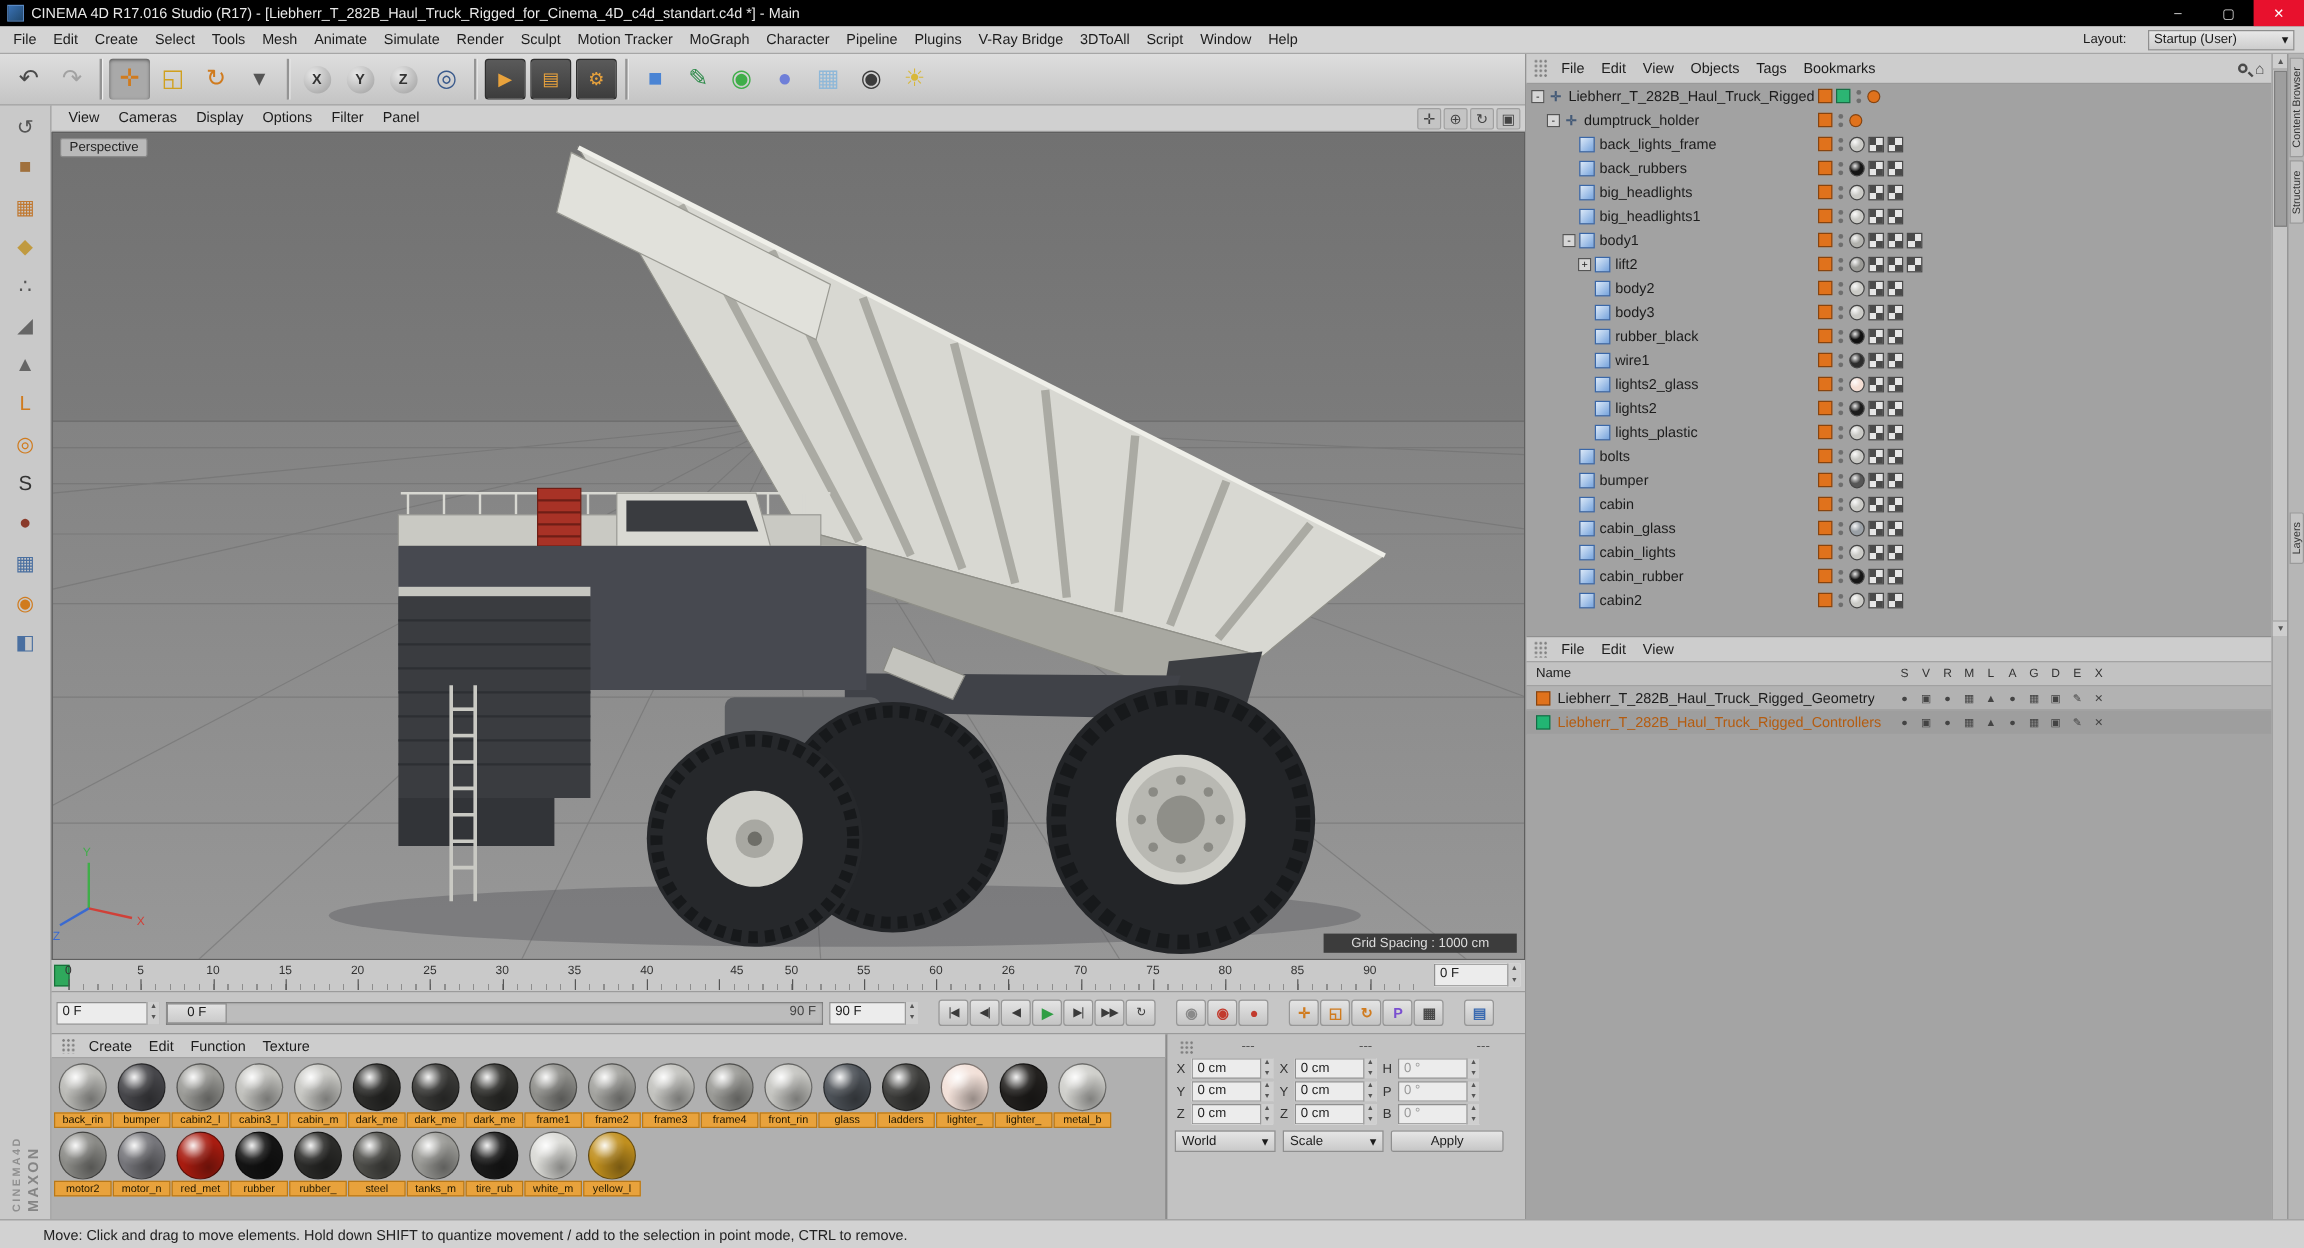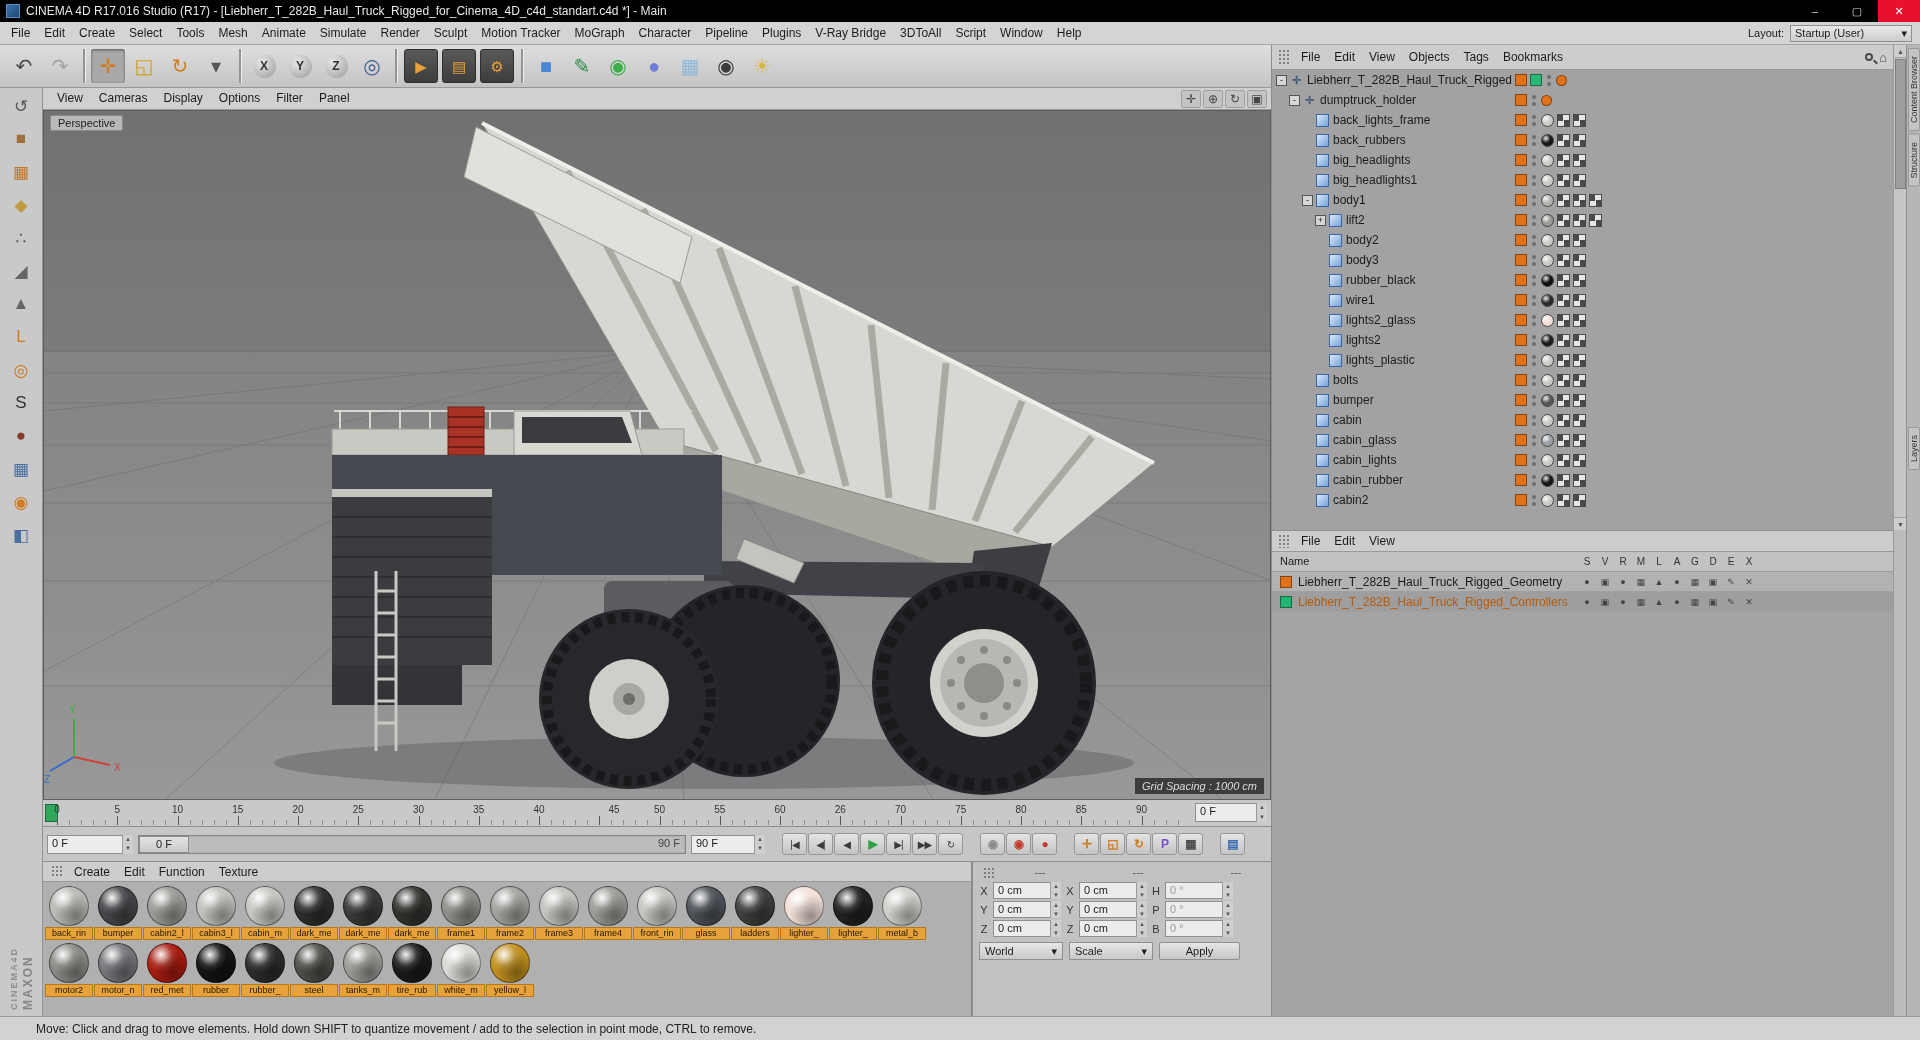--- a/index.html
+++ b/index.html
@@ -12,21 +12,21 @@
             display:flex;align-items:center;font-size:12px;}
   .app-icon{width:14px;height:14px;margin:0 6px;background:linear-gradient(135deg,#3a72b4,#20486e);border:1px solid #5a8ac4;}
   .title-text{flex:1;white-space:nowrap;overflow:hidden;}
   .winbtn{width:42px;height:22px;display:flex;align-items:center;justify-content:center;color:#ddd;font-size:11px;}
   .winbtn.close{background:#e8112d;color:#fff;}
 
   
   .menubar{position:absolute;left:0;top:22px;right:0;height:23px;background:#d4d4d4;border-bottom:1px solid #a6a6a6;
            display:flex;align-items:center;padding-left:4px;}
   .menu-item{padding:15px 7px;line-height:22px;}
-  .layout-area{margin-left:auto;display:flex;align-items:center;gap:6px;padding-right:8px;font-size:11px;}
+  .layout-area{margin-left:auto;display:flex;align-items:center;gap:18px;padding-right:8px;font-size:11px;}
   .layout-dd{width:122px;height:17px;background:linear-gradient(#e8e8e8,#cdcdcd);border:1px solid #8f8f8f;
              display:flex;align-items:center;justify-content:space-between;padding:0 4px;font-size:11px;}
 
   
   .toolbar{position:absolute;left:0;top:45px;width:1271px;height:43px;background:linear-gradient(#dedede,#c4c4c4);
            border-bottom:1px solid #979797;display:flex;align-items:center;padding-left:6px;}
   .tb-btn{width:34px;height:34px;margin:0 1px;display:flex;align-items:center;justify-content:center;border-radius:3px;}
   .tb-btn .glyph{font-size:20px;line-height:1;}
   .tb-btn.pressed{background:#a9a9a9;box-shadow:inset 0 1px 3px rgba(0,0,0,.5);}
   .tb-btn.dark{background:linear-gradient(#5a5a5a,#3c3c3c);border:1px solid #2e2e2e;margin:0 2px;}
@@ -48,21 +48,21 @@
   .vp-menubar{position:absolute;left:0;top:0;width:100%;height:22px;background:#d0d0d0;border-bottom:1px solid #9a9a9a;
               display:flex;align-items:center;padding-left:6px;}
   .vp-menu-item{padding:0 8px;line-height:21px;}
   .vp-nav{margin-left:auto;display:flex;gap:2px;padding-right:4px;}
   .vp-nav-btn{width:20px;height:18px;display:flex;align-items:center;justify-content:center;font-size:12px;color:#444;
               background:#c4c4c4;border:1px solid #a0a0a0;border-radius:2px;}
 
   .viewport{position:absolute;left:0;top:22px;width:1228px;height:690px;background:#7d7d7d;border:1px solid #5f5f5f;overflow:hidden;}
   .vp-label{position:absolute;left:6px;top:4px;background:#b9b9b9;border:1px solid #8a8a8a;border-radius:2px;
             padding:1px 7px;font-size:11px;color:#222;}
-  .grid-chip{position:absolute;right:6px;bottom:5px;background:#3c3c3c;color:#dcdcdc;font-size:11px;padding:2px 7px;font-style:italic;}
+  .grid-chip{position:absolute;right:6px;bottom:5px;background:#3c3c3c;color:#dcdcdc;font-size:11px;padding:2px 23px;}
 
   
   .timeline{position:absolute;left:0;top:712px;width:1228px;height:27px;background:#c9c9c9;border-bottom:1px solid #8f8f8f;}
   .ruler{position:absolute;left:0;top:0;width:1150px;height:27px;}
   .minor-ticks{position:absolute;left:14px;right:12px;bottom:2px;height:5px;
       background:repeating-linear-gradient(90deg,#8d8d8d 0 1px,transparent 1px 12.05px);}
   .tl-label{position:absolute;top:4px;transform:translateX(-50%);font-size:10px;color:#333;}
   .tl-tick{position:absolute;bottom:2px;width:1px;height:9px;background:#555;}
   .tl-marker{position:absolute;left:2px;top:4px;width:13px;height:18px;background:#2fa85c;border:1px solid #17703a;}
   .tl-framebox{position:absolute;right:4px;top:3px;width:72px;height:20px;}
@@ -102,21 +102,21 @@
   .coords{flex:1;background:#c2c2c2;padding:2px 6px;}
   .coord-head{position:relative;height:17px;display:flex;align-items:center;}
   .coord-h{position:absolute;top:2px;width:62px;text-align:center;color:#555;font-size:11px;}
   .coord-row{display:flex;align-items:center;gap:4px;padding:1px 0;}
   .coord-lab{width:10px;font-size:11px;color:#333;text-align:center;}
   .coord-row .spin{width:68px;height:17px;}
   .coord-bottom{display:flex;gap:6px;padding-top:4px;}
   .dd{height:18px;background:linear-gradient(#e6e6e6,#c9c9c9);border:1px solid #8f8f8f;font-size:11px;
       display:flex;align-items:center;justify-content:space-between;padding:0 5px;}
   .dd.world,.dd.scale{width:84px;}
-  .apply-btn{width:81px;height:18px;background:linear-gradient(#e6e6e6,#c6c6c6);border:1px solid #8f8f8f;border-radius:2px;
+  .apply-btn{width:94px;height:18px;background:linear-gradient(#e6e6e6,#c6c6c6);border:1px solid #8f8f8f;border-radius:2px;
              font-size:11px;display:flex;align-items:center;justify-content:center;}
 
   
   .rightpanel{position:absolute;left:1271px;top:45px;width:635px;height:971px;background:#b0b0b0;border-left:1px solid #8c8c8c;}
   .om-menubar{position:absolute;left:0;top:0;width:621px;height:25px;background:#cdcdcd;border-bottom:1px solid #9a9a9a;
               display:flex;align-items:center;padding-left:2px;}
   .om-menubar .menu-item{line-height:24px;}
   .om-right-icons{margin-left:auto;display:flex;align-items:center;gap:6px;padding-right:6px;}
   .mag{width:8px;height:8px;border:2px solid #4a4a4a;border-radius:50%;position:relative;}
   .mag::after{content:"";position:absolute;left:6px;top:6px;width:5px;height:2px;background:#4a4a4a;transform:rotate(45deg);}

